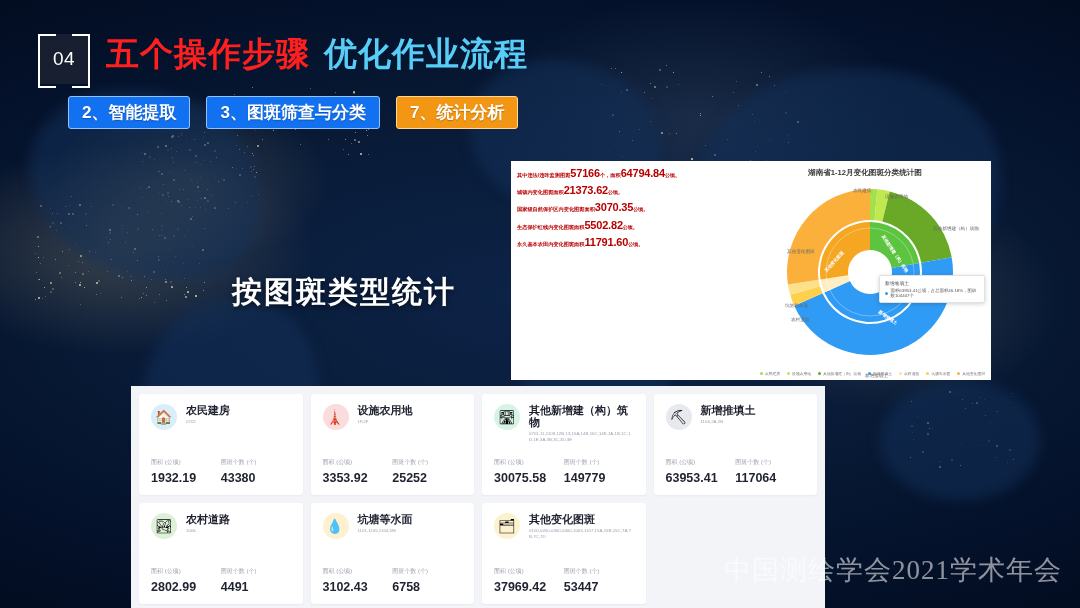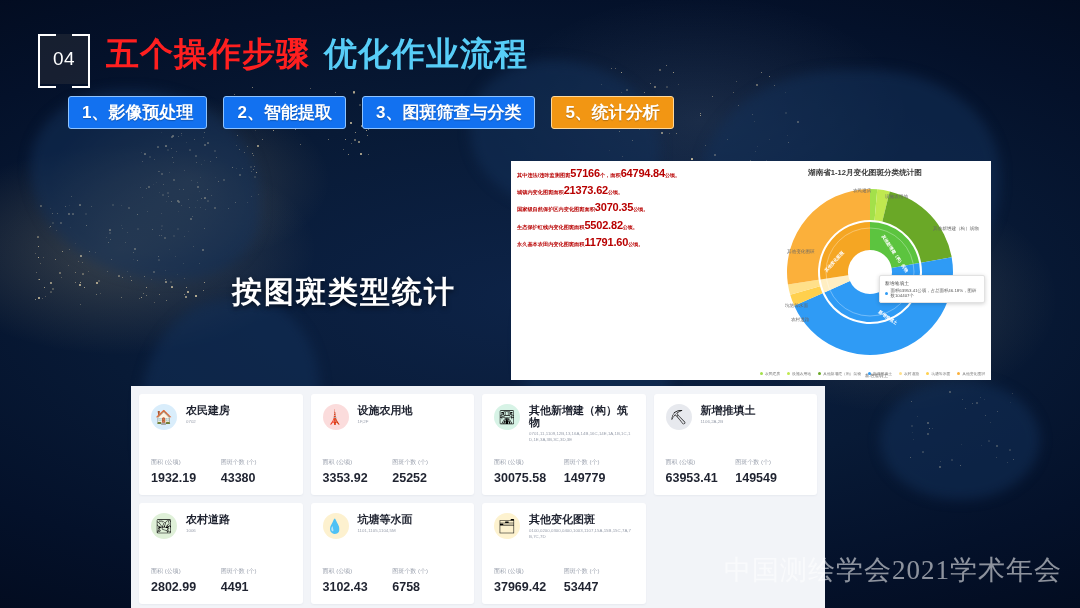--- a/index.html
+++ b/index.html
@@ -737,24 +737,23 @@
 </div>
 
 <div class="hdr-num">
   <span>04</span>
 </div>
 <div class="hdr-title">
   <span class="hdr-red">五个操作步骤</span><span class="hdr-blue">优化作业流程</span>
 </div>
 
 <div class="steps" id="steps">
-    <div class="step">1、影像预处理</div>
     <div class="step">2、智能提取</div>
     <div class="step">3、图斑筛查与分类</div>
-    <div class="step active">5、统计分析</div>
+    <div class="step active">7、统计分析</div>
   </div>
 
 <div class="section-label">按图斑类型统计</div>
 
 <div class="shot">
 
   <div class="stats" id="stats">
       <div class="stat-line">
         <span class="lbl">其中违法/违咔监测图斑</span>
         <span class="big">57166</span>
@@ -939,21 +938,21 @@
            <div class="card-code">1106,2A,2B</div>
          </div>
        </div>
        <div class="card-metrics">
          <div class="metric">
            <div class="metric-k">面积 (公顷)</div>
            <div class="metric-v">63953.41</div>
          </div>
          <div class="metric">
            <div class="metric-k">图斑个数 (个)</div>
-           <div class="metric-v">149549</div>
+           <div class="metric-v">117064</div>
          </div>
        </div>
     </div>
     <div class="card">
       <div class="card-head">
          <div class="card-ico" style="background:#dff0d8">
           <span>🏞</span>
         </div>
          <div>
            <div class="card-name">农村道路</div>

